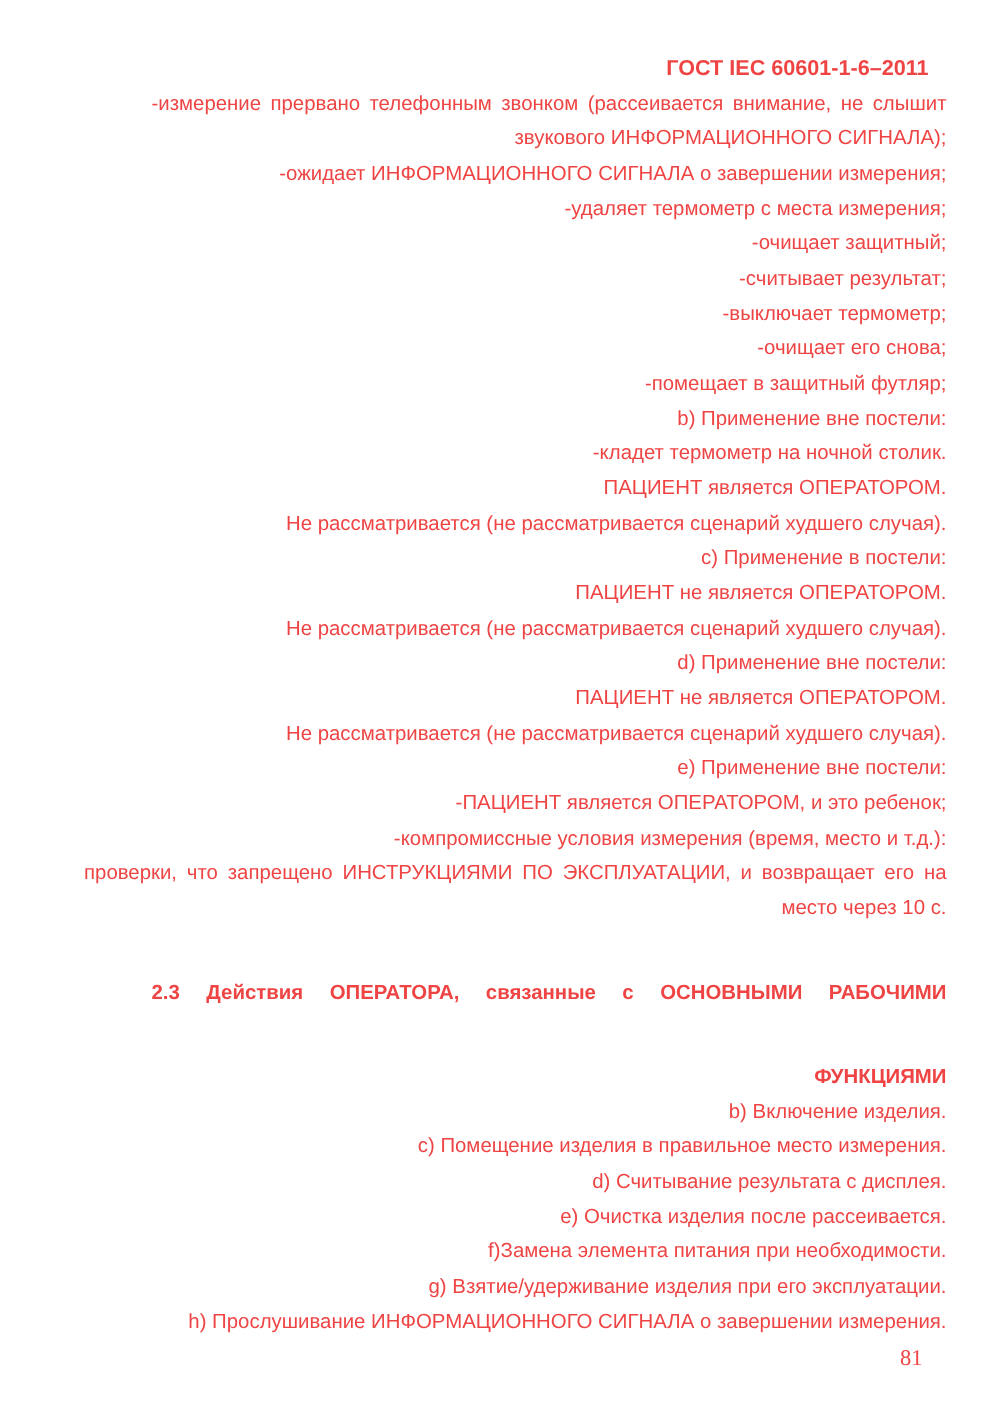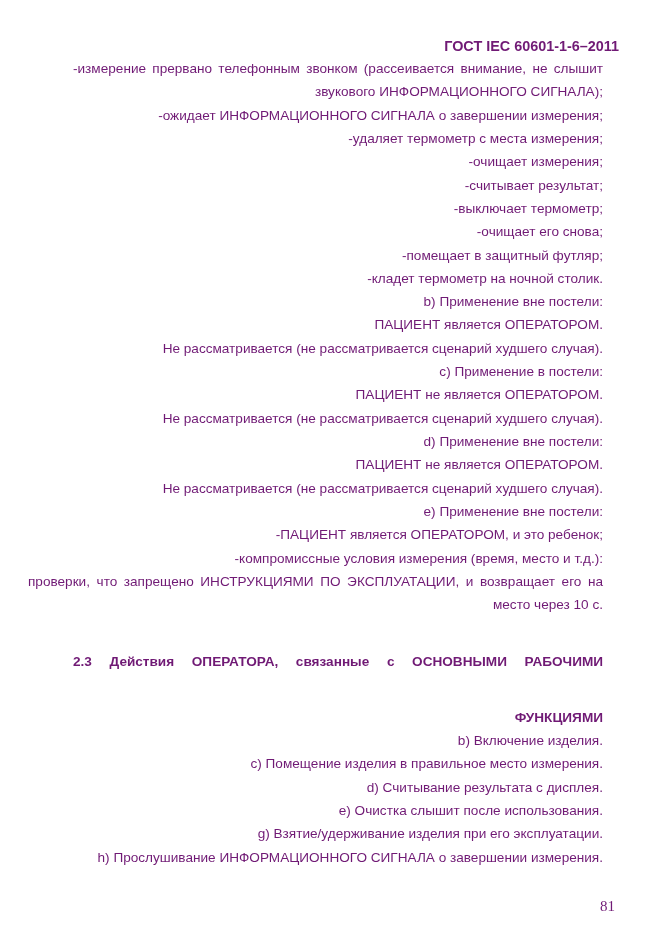--- a/index.html
+++ b/index.html
@@ -1,39 +1,39 @@
 <!DOCTYPE html>
 <html><head>
 <meta charset="utf-8">
 <style>
   html, body { margin: 0; padding: 0; background: #ffffff; }
   .page {
     position: relative;
     width: 661px;
     height: 936px;
     background: #ffffff;
-    color: #701a75;
+    color: #ef4444;
     font-family: "Liberation Sans", sans-serif;
     font-size: 13.6px;
     overflow: hidden;
   }
   .doc-header {
     position: absolute;
     top: 38px;
     left: 44px;
     width: 575px;
     text-align: right;
     font-weight: 700;
     font-size: 14.4px;
     line-height: 16px;
   }
   .content {
     position: absolute;
     top: 57px;
-    left: 28px;
+    left: 56px;
     width: 575px;
   }
   .para { margin: 0; padding: 0; }
   .ln {
     display: block;
     line-height: 23.32px;
     text-align: right;
   }
   .ln.ind { padding-left: 45px; }
   .ln.fill {
@@ -66,39 +66,39 @@
       <span class="ln ind fill">-измерение прервано телефонным звонком (рассеивается внимание, не слышит</span>
       <span class="ln">звукового ИНФОРМАЦИОННОГО СИГНАЛА);</span>
     </p>
     <p class="para">
       <span class="ln ind">-ожидает ИНФОРМАЦИОННОГО СИГНАЛА о завершении измерения;</span>
     </p>
     <p class="para">
       <span class="ln ind">-удаляет термометр с места измерения;</span>
     </p>
     <p class="para">
-      <span class="ln ind">-очищает измерения;</span>
+      <span class="ln ind">-очищает защитный;</span>
     </p>
     <p class="para">
       <span class="ln ind">-считывает результат;</span>
     </p>
     <p class="para">
       <span class="ln ind">-выключает термометр;</span>
     </p>
     <p class="para">
       <span class="ln ind">-очищает его снова;</span>
     </p>
     <p class="para">
       <span class="ln ind">-помещает в защитный футляр;</span>
     </p>
     <p class="para">
-      <span class="ln ind">-кладет термометр на ночной столик.</span>
+      <span class="ln ind">b) Применение вне постели:</span>
     </p>
     <p class="para">
-      <span class="ln ind">b) Применение вне постели:</span>
+      <span class="ln ind">-кладет термометр на ночной столик.</span>
     </p>
     <p class="para">
       <span class="ln ind">ПАЦИЕНТ является ОПЕРАТОРОМ.</span>
     </p>
     <p class="para">
       <span class="ln ind">Не рассматривается (не рассматривается сценарий худшего случая).</span>
     </p>
     <p class="para">
       <span class="ln ind">c) Применение в постели:</span>
     </p>
@@ -137,21 +137,24 @@
     <p class="para">
       <span class="ln ind">b) Включение изделия.</span>
     </p>
     <p class="para">
       <span class="ln ind">c) Помещение изделия в правильное место измерения.</span>
     </p>
     <p class="para">
       <span class="ln ind">d) Считывание результата с дисплея.</span>
     </p>
     <p class="para">
-      <span class="ln ind">e) Очистка слышит после использования.</span>
+      <span class="ln ind">e) Очистка изделия после рассеивается.</span>
+    </p>
+    <p class="para">
+      <span class="ln ind">f)Замена элемента питания при необходимости.</span>
     </p>
     <p class="para">
       <span class="ln ind">g) Взятие/удерживание изделия при его эксплуатации.</span>
     </p>
     <p class="para">
       <span class="ln ind">h) Прослушивание ИНФОРМАЦИОННОГО СИГНАЛА о завершении измерения.</span>
     </p>
 
   </div>
 

